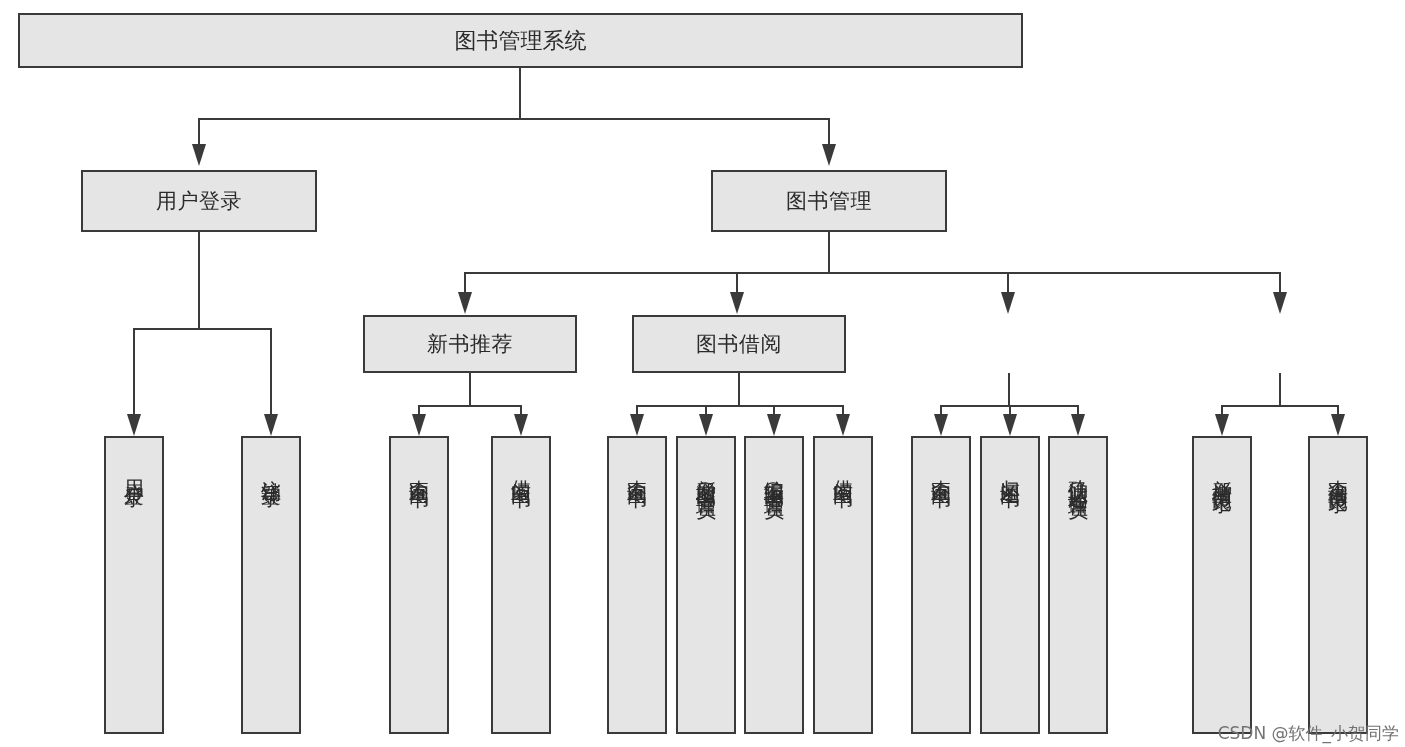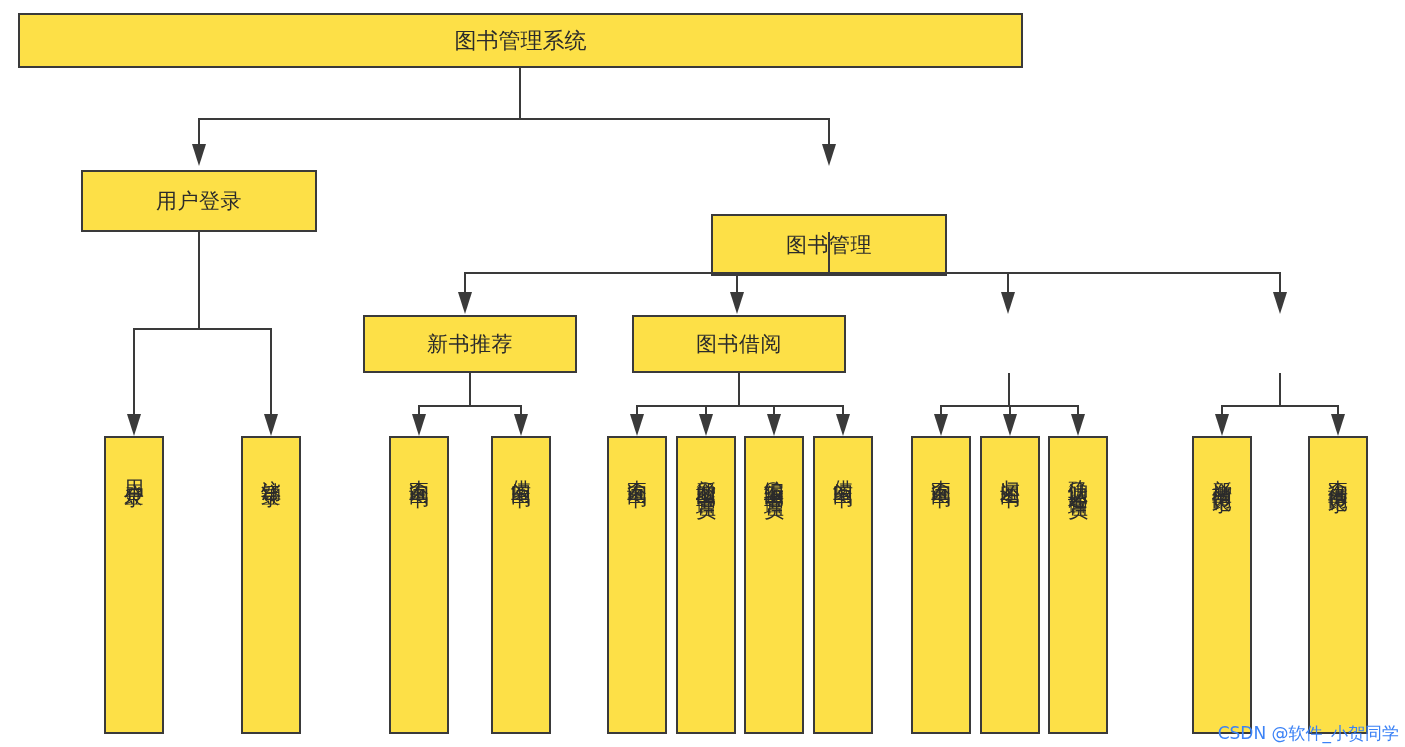--- a/index.html
+++ b/index.html
@@ -16,21 +16,21 @@
     width: 1405px;
     height: 747px;
     background: #ffffff;
     overflow: hidden;
   }
 
   
   .node {
     position: absolute;
     box-sizing: border-box;
-    background: #fde047;
+    background: #e5e5e5;
     border: 2px solid #3a3a3a;
     display: flex;
     align-items: center;
     justify-content: center;
     color: #2b2b2b;
     line-height: 1.25;
   }
   .node.h {
     font-size: 21px;
     letter-spacing: 0.5px;
@@ -69,21 +69,21 @@
     border-right: 7px solid transparent;
     border-top: 22px solid #3a3a3a;
   }
 
   
   #watermark {
     position: absolute;
     right: 6px;
     bottom: 2px;
     font-size: 17px;
-    color: #3b82f6;
+    color: #737373;
     white-space: nowrap;
     font-family: "DejaVu Sans", "Liberation Sans", sans-serif;
   }
 </style>
 </head>
 <body>
 
 <div id="canvas">
 
   <div class="node root" style="left:18px; top:13px; width:1005px; height:55px;">
@@ -95,21 +95,21 @@
   <div class="hline" style="left:198px; top:118px; width:632px; height:2px;"></div>
 
   <div class="vline" style="left:198px; top:118px; width:2px; height:26px;"></div>
   <div class="arrow" style="left:192px; top:144px;"></div>
   <div class="vline" style="left:828px; top:118px; width:2px; height:26px;"></div>
   <div class="arrow" style="left:822px; top:144px;"></div>
 
   <div class="node h" style="left:81px; top:170px; width:236px; height:62px;">
     <span>用户登录</span>
   </div>
-  <div class="node h" style="left:711px; top:170px; width:236px; height:62px;margin-top:44px;">
+  <div class="node h" style="left:711px; top:170px; width:236px; height:62px;">
     <span>图书管理</span>
   </div>
 
   <div class="vline" style="left:198px; top:232px; width:2px; height:96px;"></div>
   <div class="hline" style="left:133px; top:328px; width:139px; height:2px;"></div>
   <div class="vline" style="left:133px; top:328px; width:2px; height:86px;"></div>
   <div class="arrow" style="left:127px; top:414px;"></div>
   <div class="vline" style="left:270px; top:328px; width:2px; height:86px;"></div>
   <div class="arrow" style="left:264px; top:414px;"></div>
 

